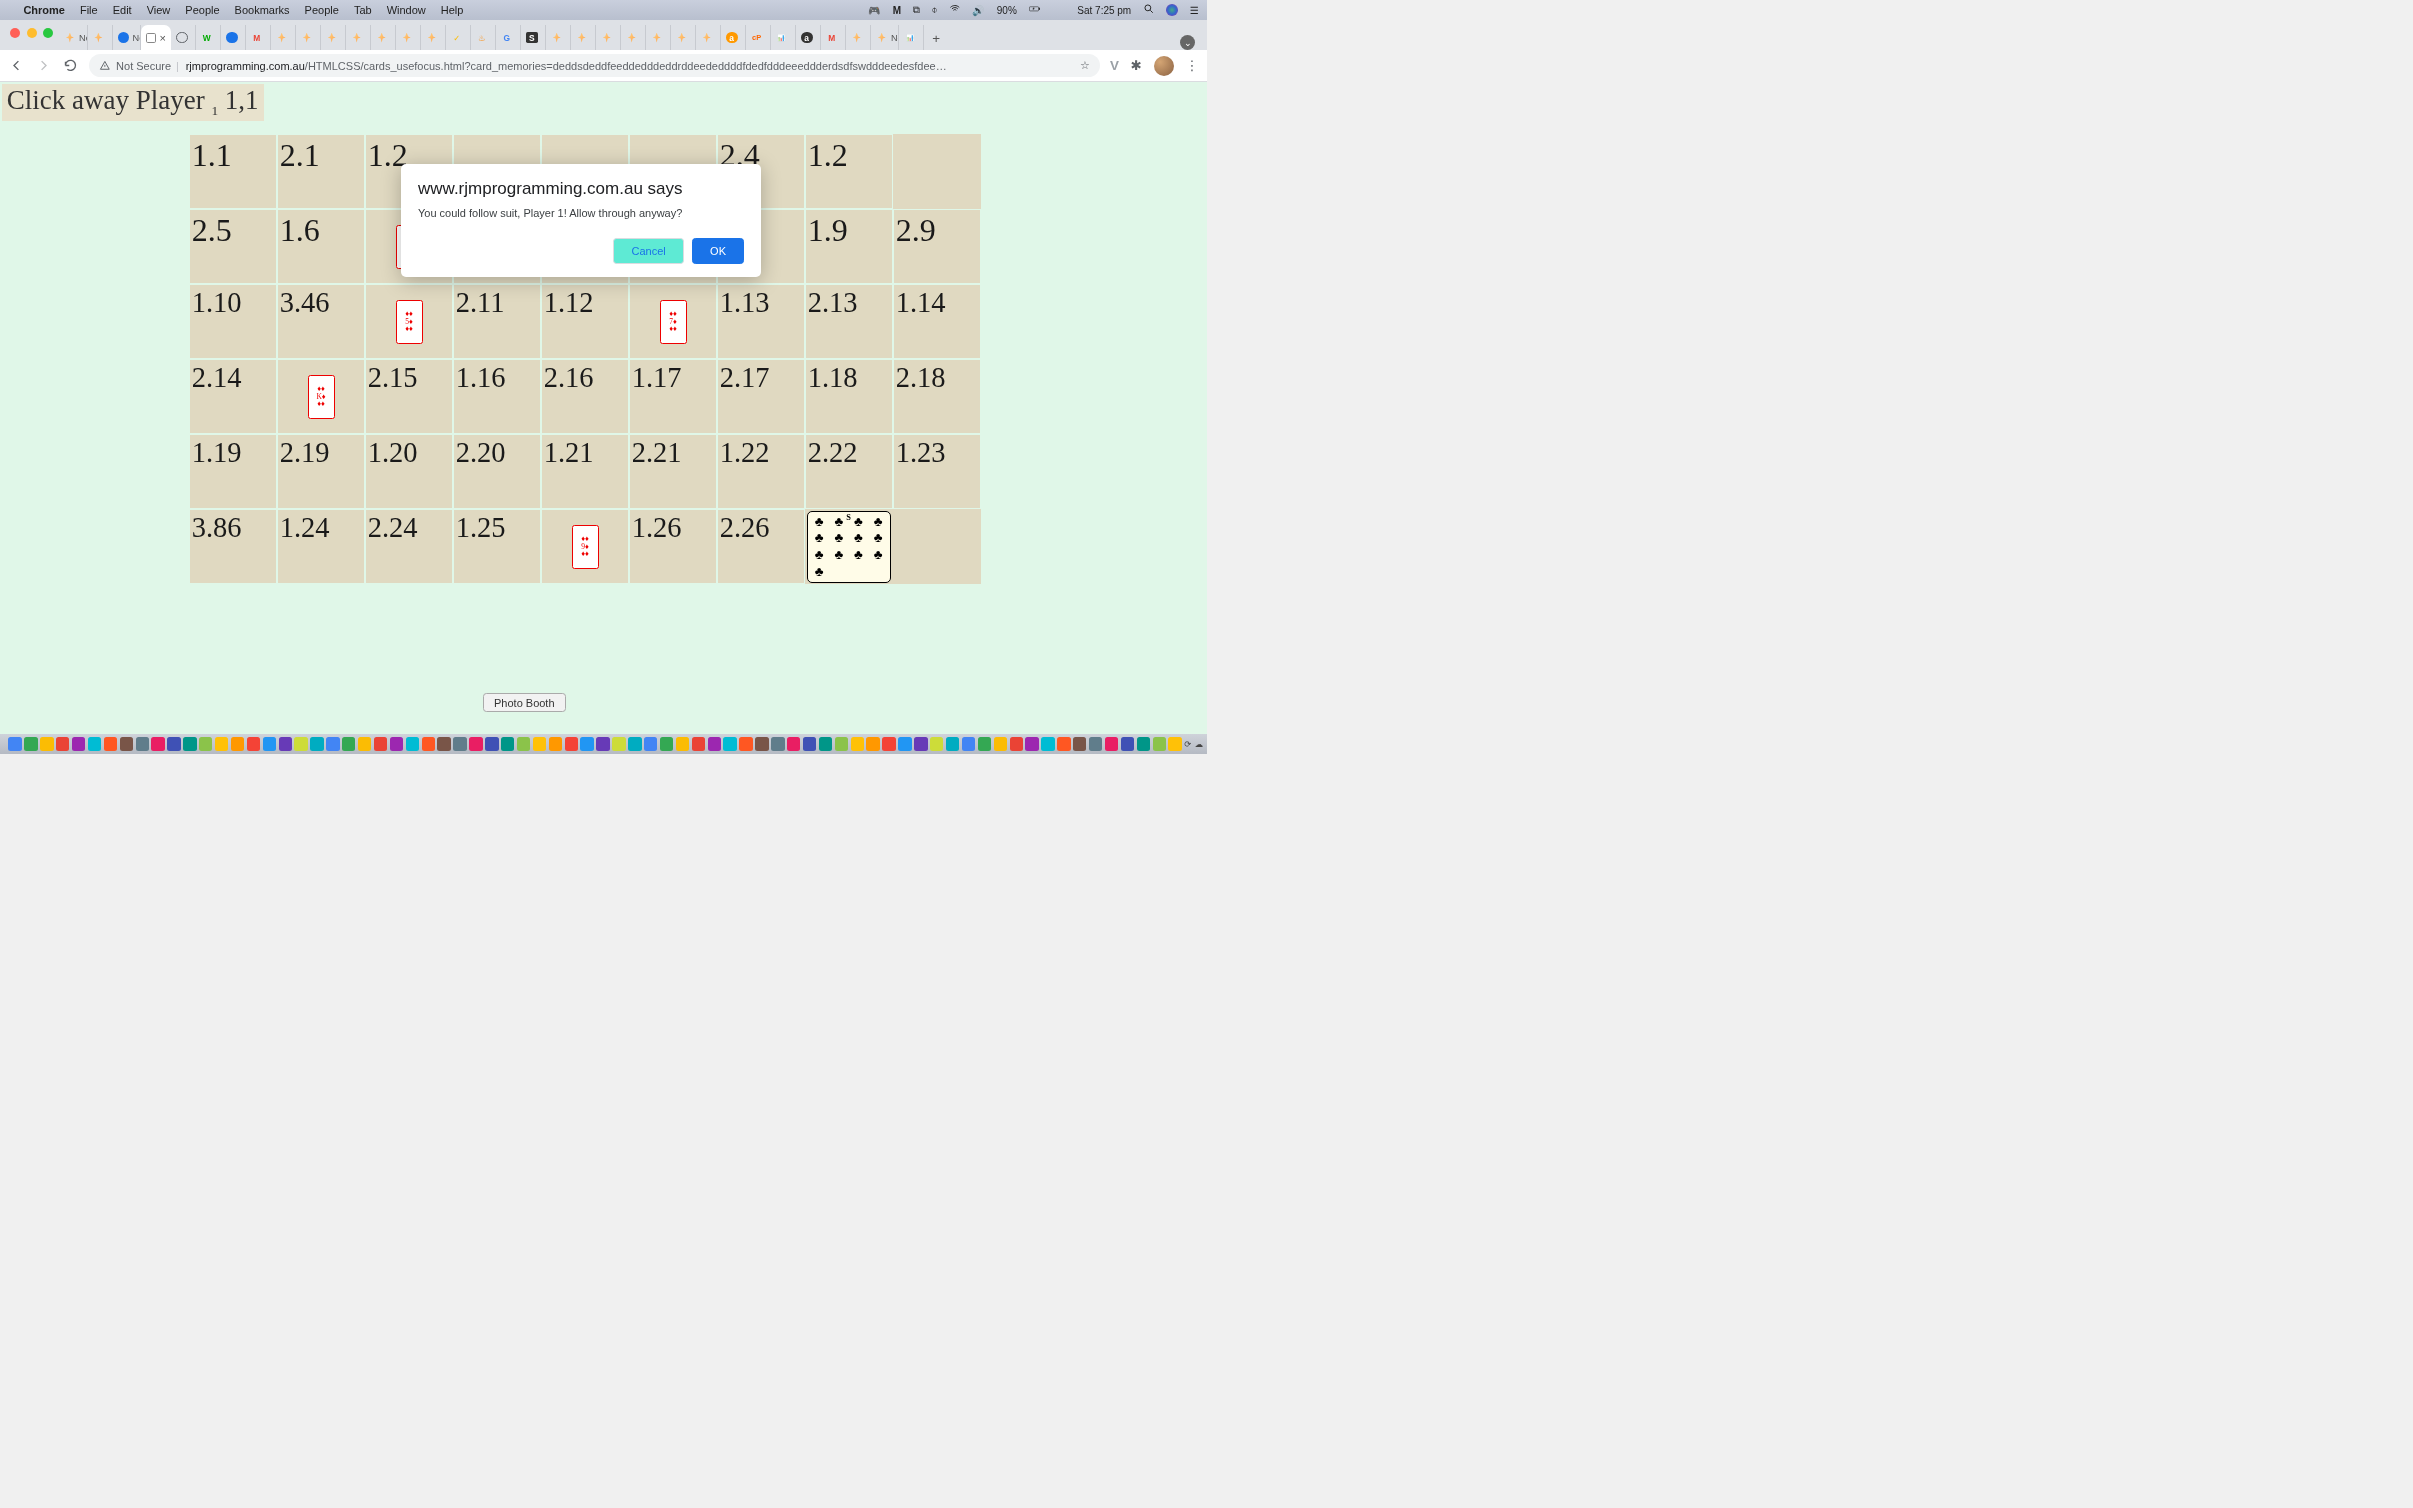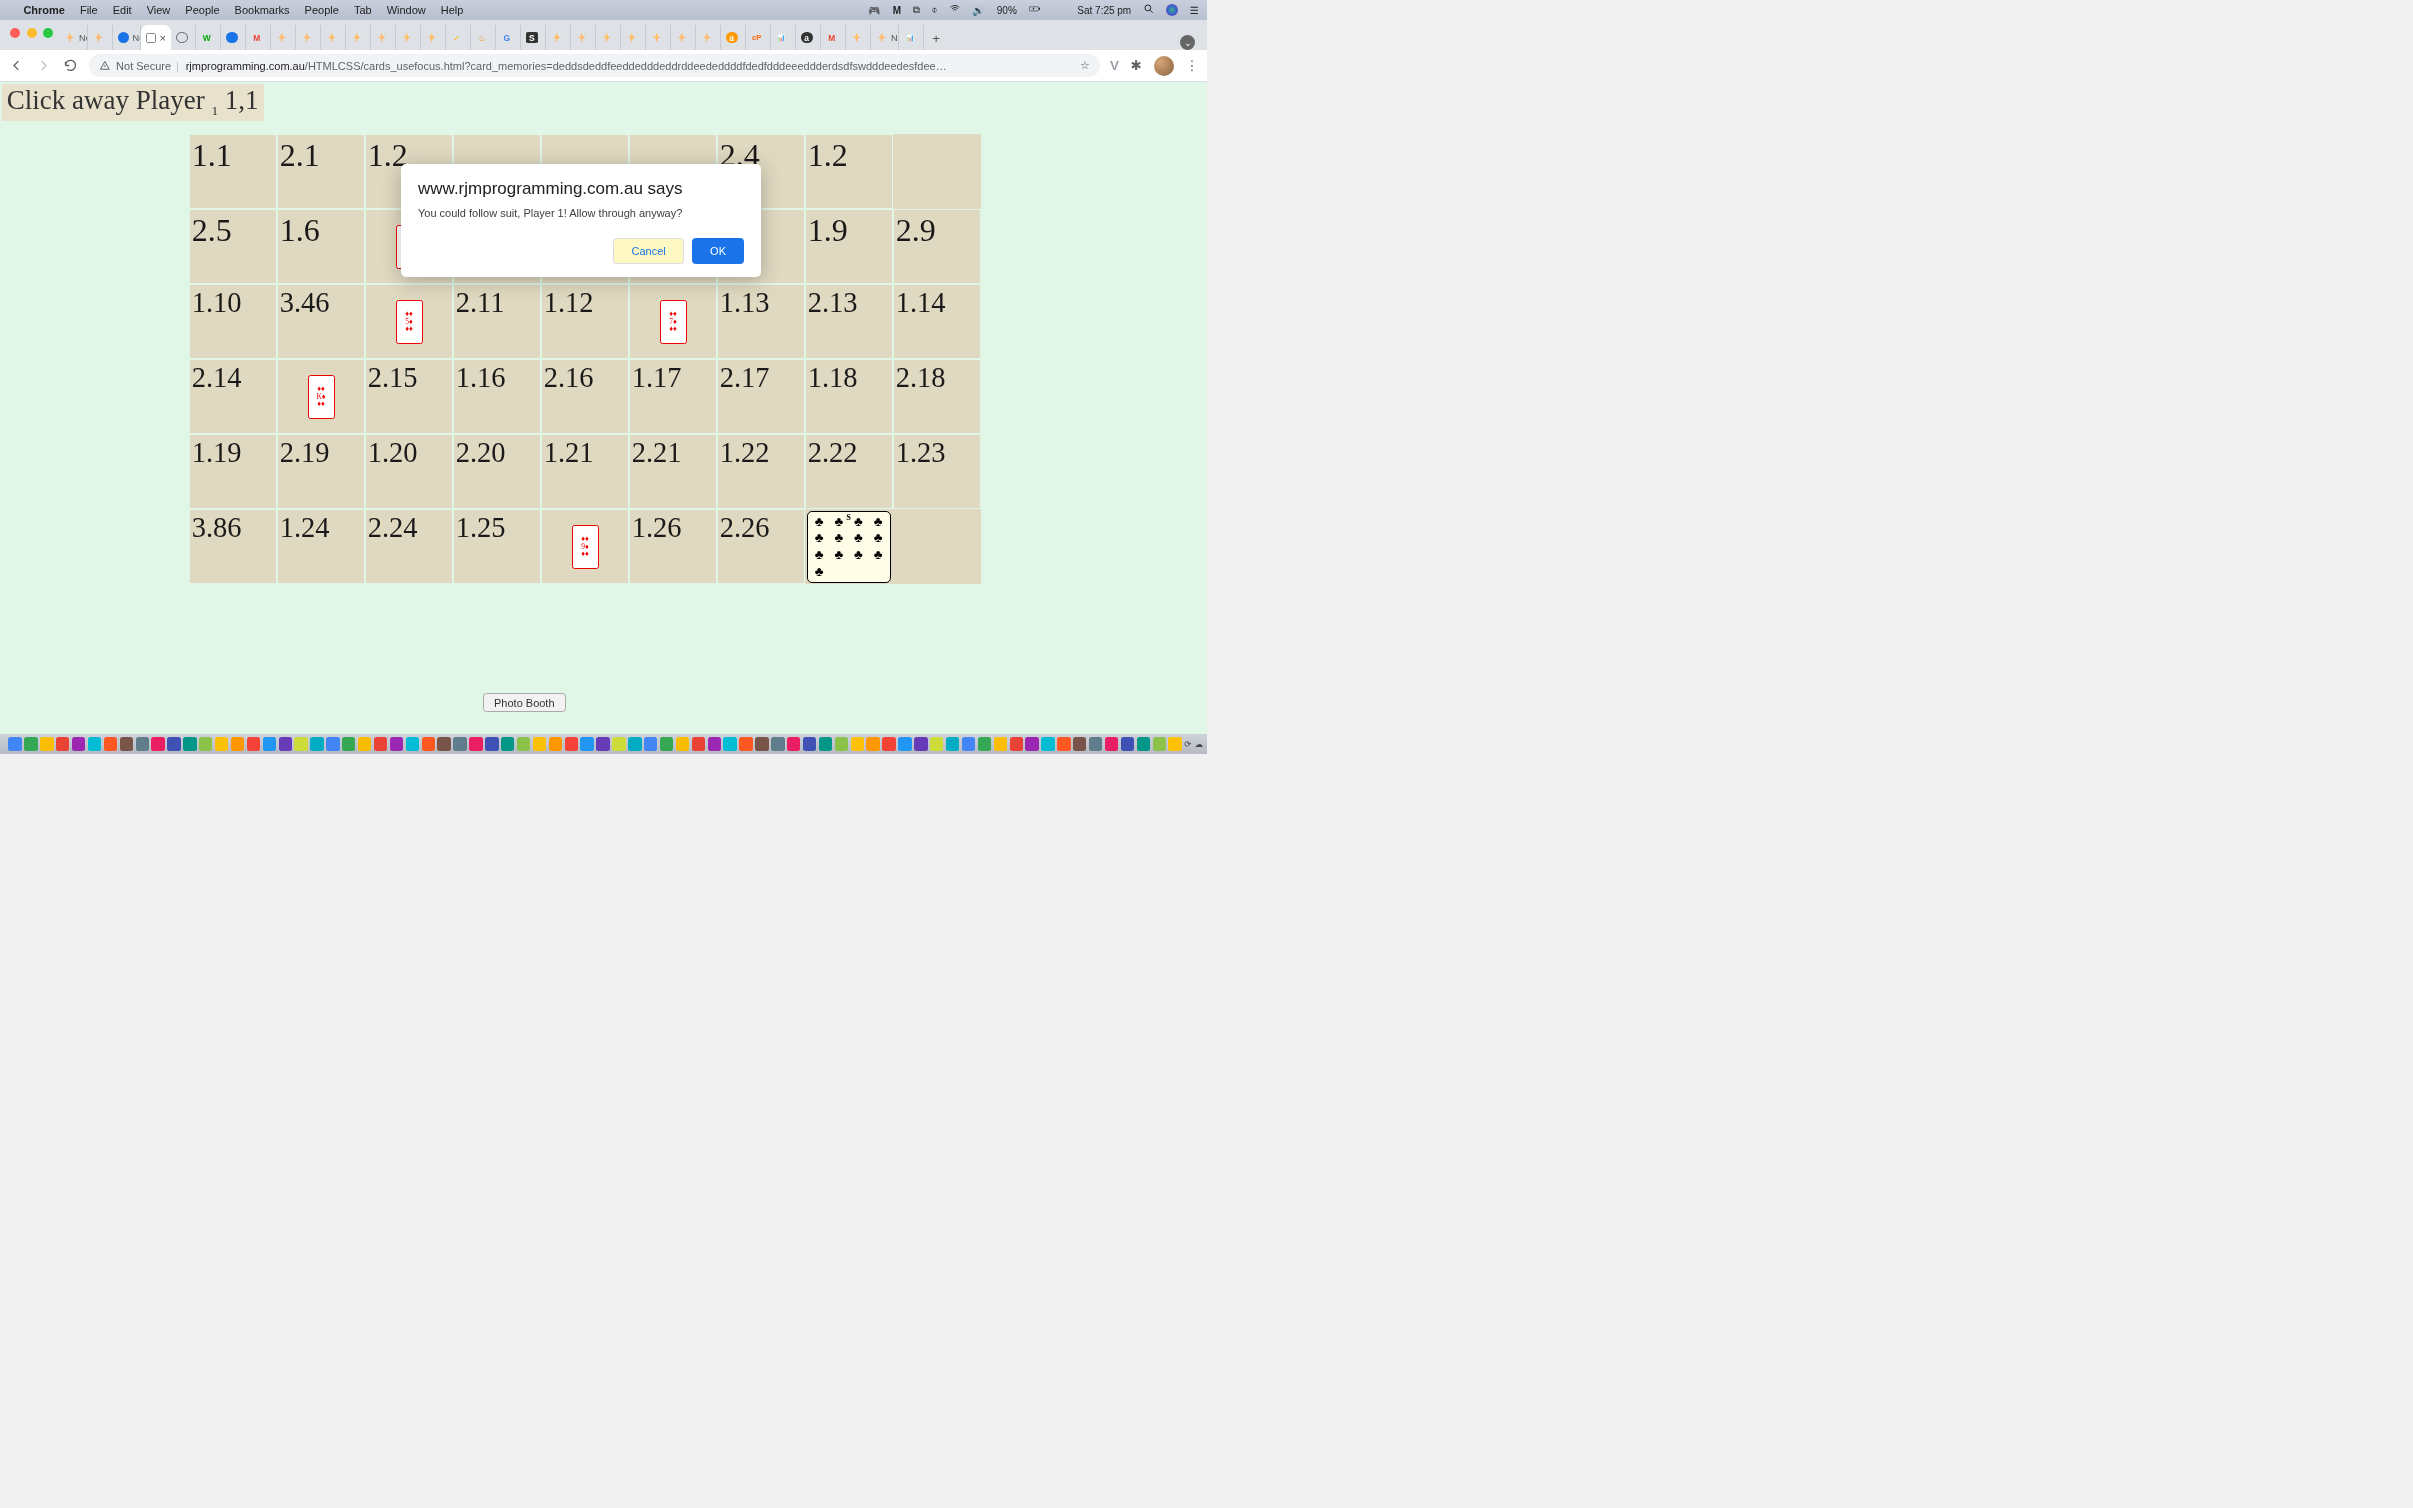--- a/index.html
+++ b/index.html
@@ -185,21 +185,21 @@
   width: 360px;
   background: #fff;
   border-radius: 5px;
   box-shadow: 0 3.4px 20px rgba(0,0,0,0.25);
   padding: 15px 17px 13.4px;
   z-index: 100;
 }
 .dialog .origin { font-size: 17px; color: #202124; margin-bottom: 8.4px; }
 .dialog .msg { font-size: 11px; color: #3c4043; margin-bottom: 18.4px; }
 .dialog .btns { display:flex; justify-content:flex-end; gap:8.4px; }
-.dialog button { font-size:11px; padding:5.9px 17px; border-radius:3.4px; border:0.8px solid #dadce0; background:#fef9c3; color:#1a73e8; }
+.dialog button { font-size:11px; padding:5.9px 17px; border-radius:3.4px; border:0.8px solid #dadce0; background:#5eead4; color:#1a73e8; }
 .dialog button.primary { background:#1a73e8; color:#fff; border-color:#1a73e8; }
 
 
 .dock-tooltip {
   position: absolute;
   bottom: 22px;
   left: 483px;
   background: #f2f2f2;
   border: 0.8px solid #aaa;
   border-radius: 3.4px;

